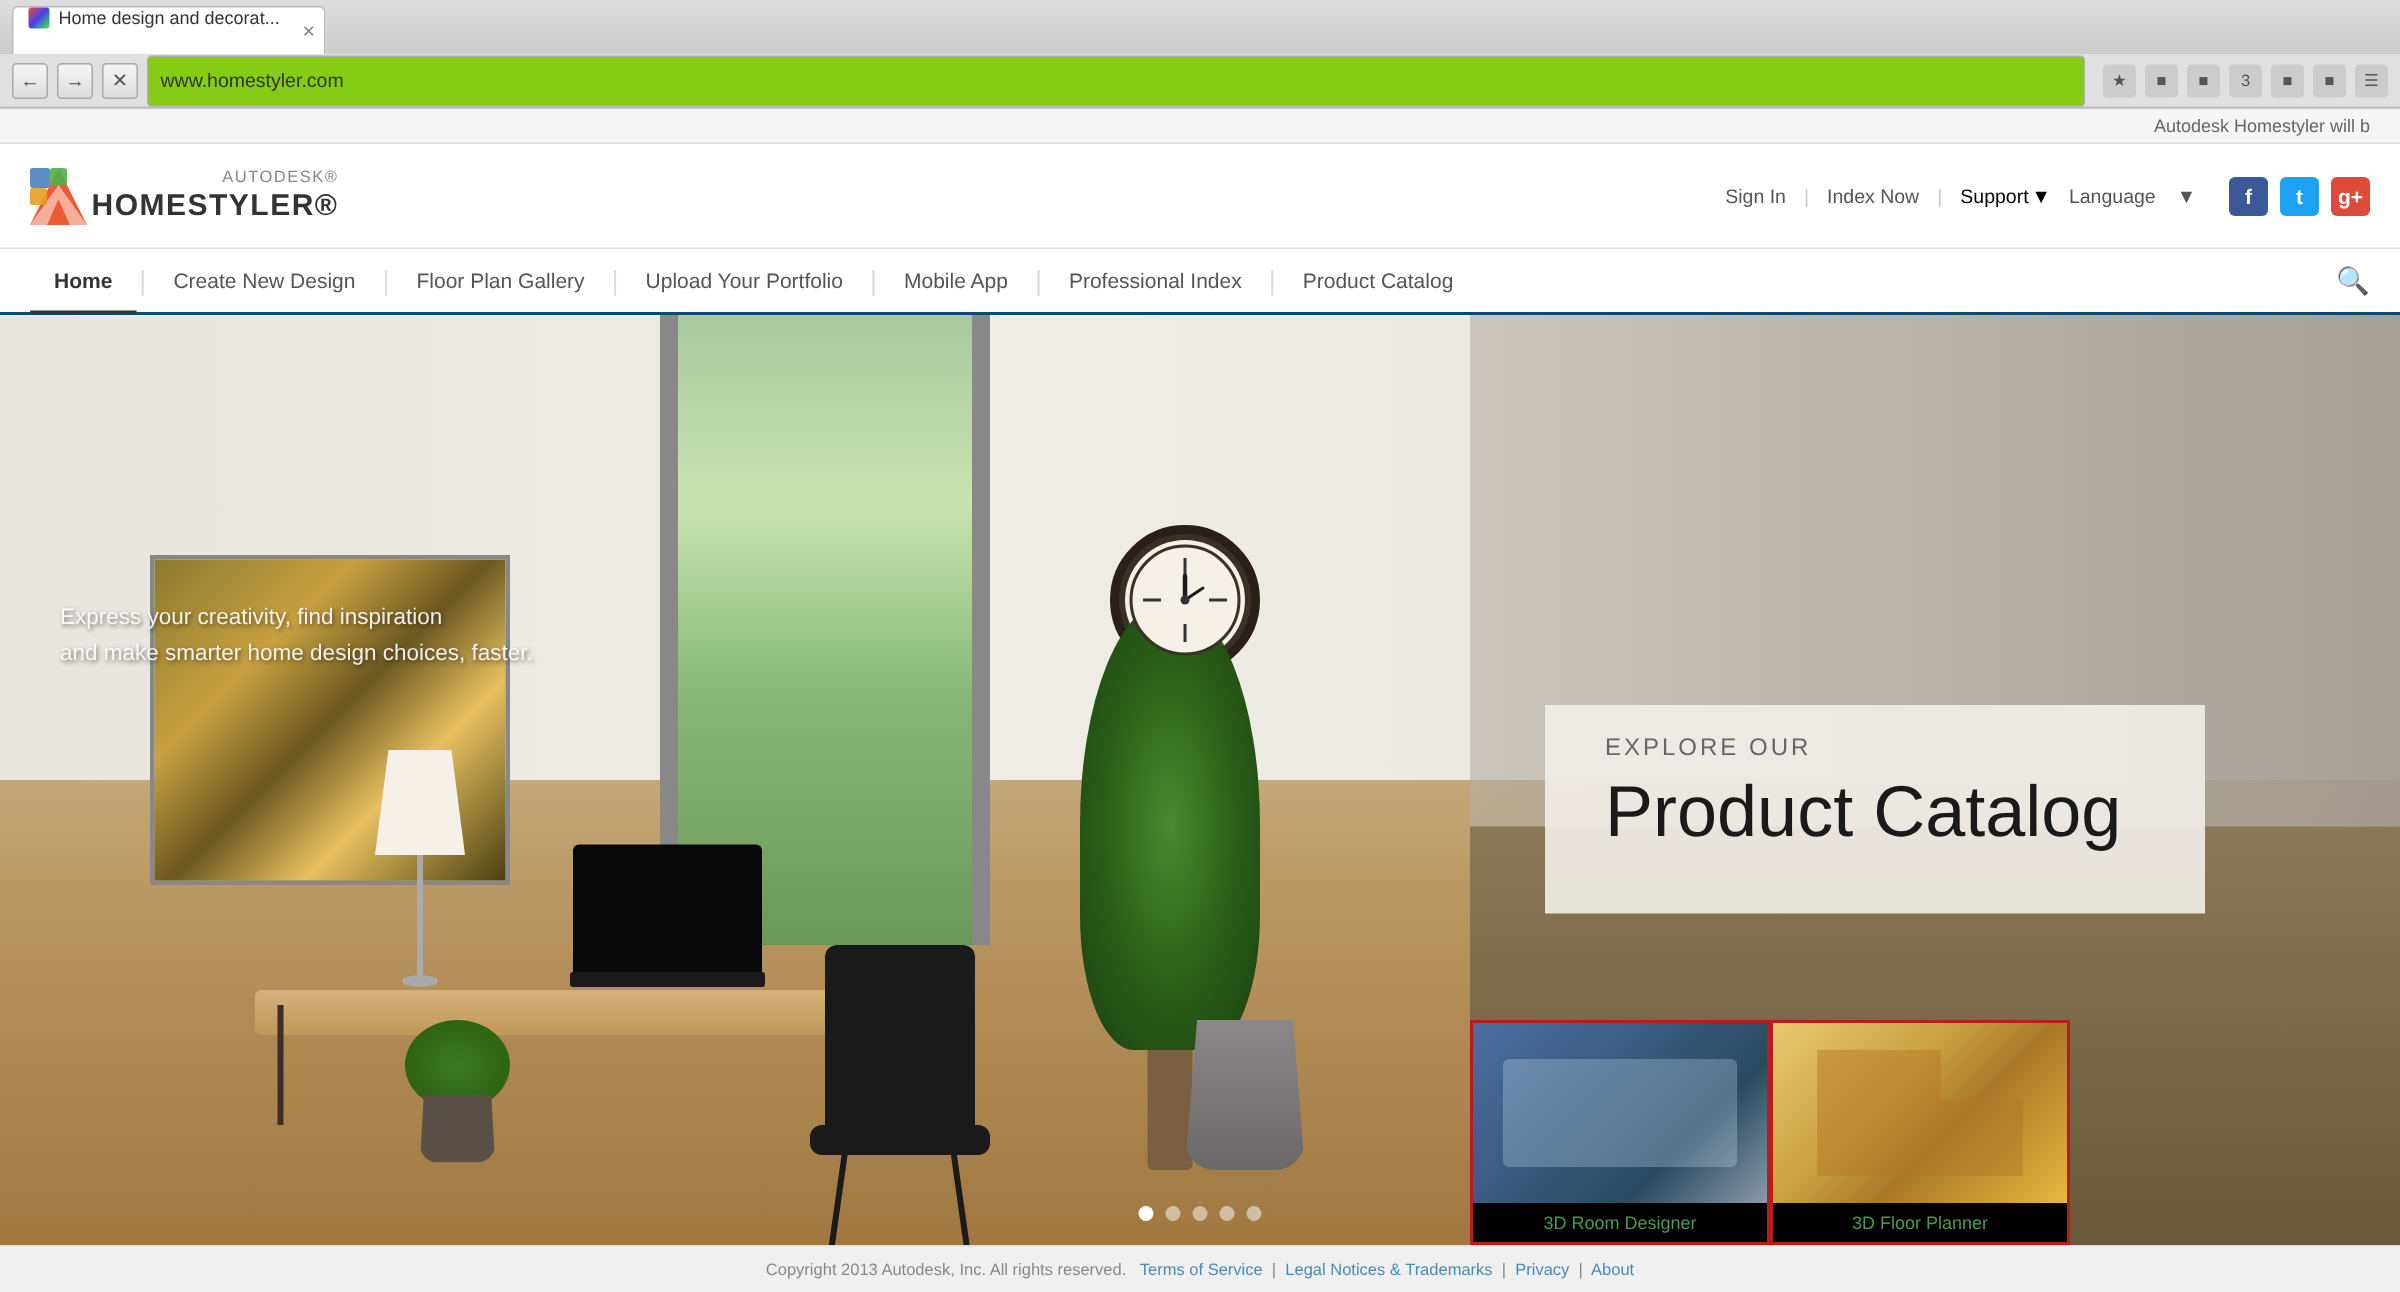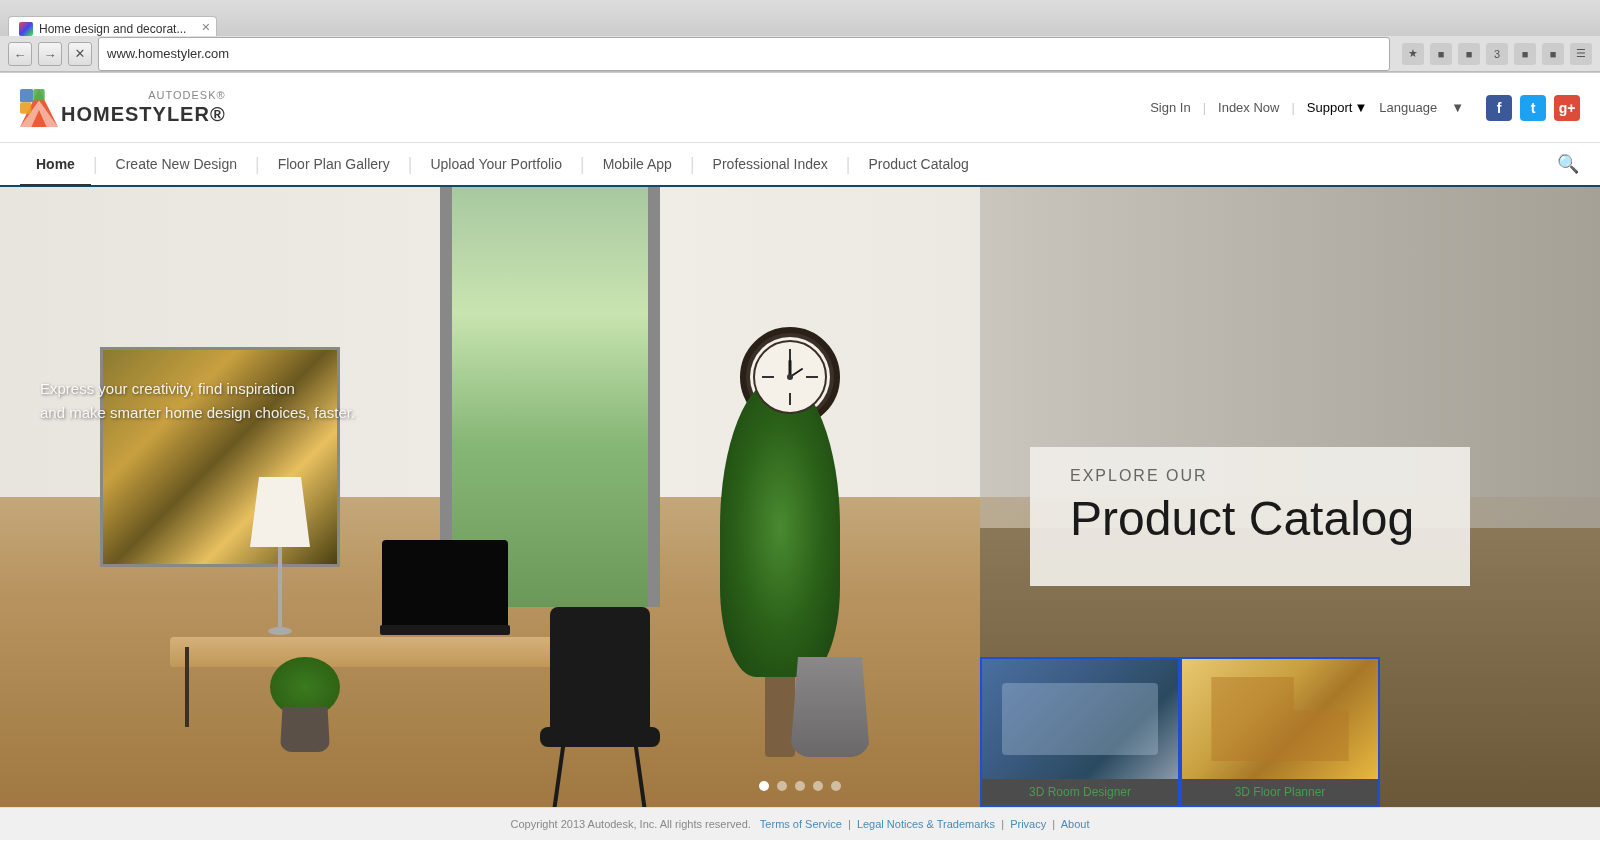--- a/index.html
+++ b/index.html
@@ -5,23 +5,23 @@
     * { margin: 0; padding: 0; box-sizing: border-box; }
     body { font-family: Arial, sans-serif; background: #fff; overflow-x: hidden; width: 1600px; }
 
     
     .browser-chrome {
       background: #e8e8e8;
       border-bottom: 1px solid #ccc;
     }
     .browser-tab {
       display: flex;
-      align-items: flex-end;
+      align-items: flex-start;
       padding: 0 30px 0 10px;
-      height: 20px;
+      height: 32px;
       background: #fff;
       border: 1px solid #bbb;
       border-bottom: none;
       border-radius: 4px 4px 0 0;
       font-size: 12px;
       color: #333;
       position: relative;
     }
     .browser-tab .tab-favicon {
       width: 14px; height: 14px;
@@ -61,21 +61,21 @@
       display: flex; align-items: center; justify-content: center;
       font-size: 13px; cursor: pointer; color: #555;
     }
     .address-input {
       flex: 1;
       height: 32px;
       border: 1px solid #aaa;
       border-radius: 3px;
       padding: 16px 8px;
       font-size: 13px;
-      background: #ffffff;
+      background: #84cc16;
       color: #333;
     }
     .browser-icons {
       display: flex;
       gap: 6px;
       align-items: center;
       margin-left: 6px;
     }
     .browser-icon {
       width: 22px; height: 22px;
@@ -513,22 +513,22 @@
     .thumbnail-bar {
       position: absolute;
       bottom: 0;
       right: 0;
       width: 620px;
       display: flex;
       gap: 0;
     }
     .thumb {
       width: 200px;
-      background: #ffffff;
-      border: 2px solid #1d4ed8;
+      background: #000000;
+      border: 2px solid #b91c1c;
       overflow: hidden;
     }
     .thumb-img {
       width: 100%;
       height: 120px;
       background: #444;
       display: flex;
       align-items: center;
       justify-content: center;
     }
@@ -604,20 +604,23 @@
       <div class="browser-icon">3</div>
       <div class="browser-icon">■</div>
       <div class="browser-icon">■</div>
       <div class="browser-icon">☰</div>
     </div>
   </div>
 </div>
 
 <div class="site-wrapper">
 
+  <div class="notification-bar">
+    <span>Autodesk Homestyler will b</span>
+  </div>
 
   <div class="site-header">
     <div class="logo-area">
 
       <svg class="logo-svg-icon" viewBox="0 0 40 40">
         <polygon points="0,40 20,0 40,40" fill="#e84a20" opacity="0.9"></polygon>
         <polygon points="0,40 20,12 40,40 28,40 20,22 12,40" fill="#fff" opacity="0.5"></polygon>
         <rect x="0" y="0" width="14" height="14" rx="2" fill="#4a80c0" opacity="0.9"></rect>
         <rect x="14" y="0" width="12" height="12" rx="2" fill="#50b04a" opacity="0.9"></rect>
         <rect x="0" y="14" width="12" height="12" rx="2" fill="#e8a020" opacity="0.9"></rect>

